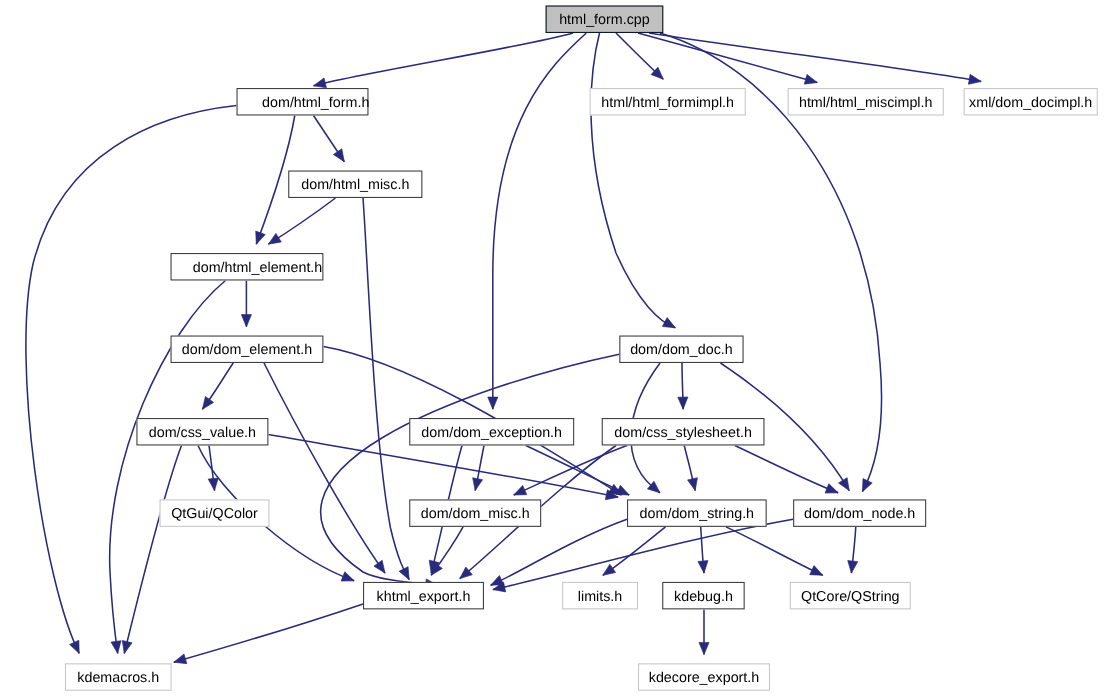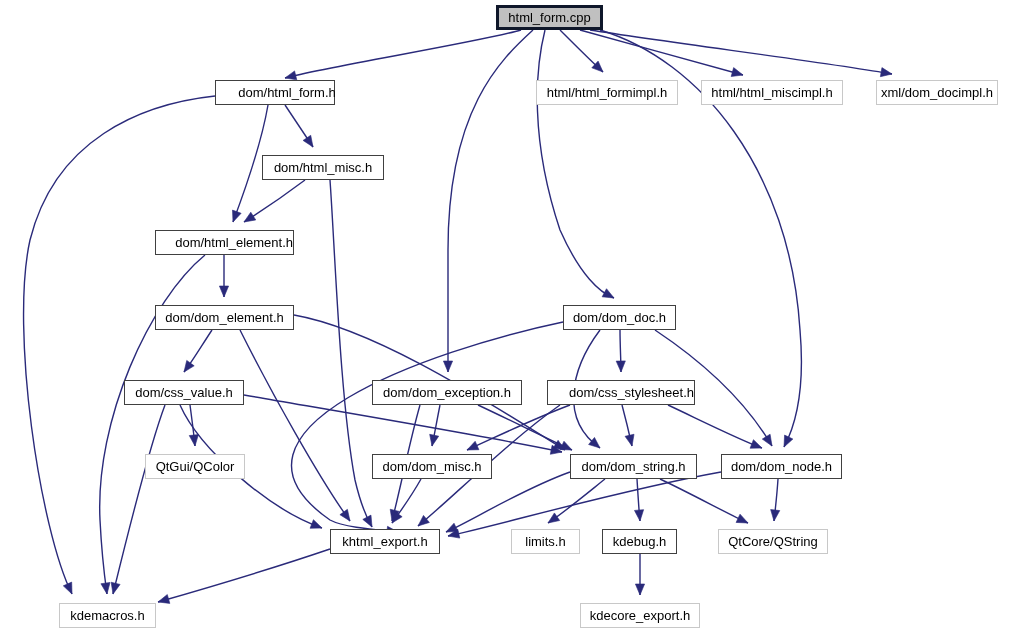--- a/index.html
+++ b/index.html
@@ -41,21 +41,21 @@
     white-space: nowrap;
     font-size: 13px;
     line-height: 1;
     color: #000000;
     background: #ffffff;
     border: 1px solid #404040;
     height: 25px;
   }
   .node.root {
     background: #c0c0c0;
-    border: 3px solid #0f172a;
+    border: 1px solid #0f172a;
   }
   .node.leaf {
     border: 1px solid #c8c8c8;
   }
 </style>
 </head>
 <body>
 
 <div id="canvas">
   <svg class="graph" viewBox="0 0 1014 635">
@@ -229,21 +229,21 @@
   <div id="nodes-layer">
       <div class="node root" style="left: 496px; top: 5px; width: 107px; height: 25px;">
         <span>html_form.cpp</span>
       </div>
       <div class="node" style="left: 215px; top: 80px; width: 120px; height: 25px; padding-left: 24px;">
         <span>dom/html_form.h</span>
       </div>
       <div class="node leaf" style="left: 536px; top: 80px; width: 142px; height: 25px;">
         <span>html/html_formimpl.h</span>
       </div>
-      <div class="node leaf" style="left: 701px; top: 80px; width: 142px; height: 25px;">
+      <div class="node leaf" style="left: 716px; top: 80px; width: 142px; height: 25px;">
         <span>html/html_miscimpl.h</span>
       </div>
       <div class="node leaf" style="left: 876px; top: 80px; width: 122px; height: 25px;">
         <span>xml/dom_docimpl.h</span>
       </div>
       <div class="node" style="left: 262px; top: 155px; width: 122px; height: 25px;">
         <span>dom/html_misc.h</span>
       </div>
       <div class="node" style="left: 155px; top: 230px; width: 139px; height: 25px; justify-content: flex-end;">
         <span>dom/html_element.h</span>
@@ -253,21 +253,21 @@
       </div>
       <div class="node" style="left: 155px; top: 305px; width: 139px; height: 25px;">
         <span>dom/dom_element.h</span>
       </div>
       <div class="node" style="left: 124px; top: 380px; width: 120px; height: 25px;">
         <span>dom/css_value.h</span>
       </div>
       <div class="node" style="left: 372px; top: 380px; width: 150px; height: 25px;">
         <span>dom/dom_exception.h</span>
       </div>
-      <div class="node" style="left: 547px; top: 380px; width: 148px; height: 25px; justify-content: flex-end;">
+      <div class="node" style="left: 547px; top: 380px; width: 148px; height: 25px;">
         <span>dom/css_stylesheet.h</span>
       </div>
       <div class="node leaf" style="left: 145px; top: 454px; width: 100px; height: 25px;">
         <span>QtGui/QColor</span>
       </div>
       <div class="node" style="left: 372px; top: 454px; width: 120px; height: 25px;">
         <span>dom/dom_misc.h</span>
       </div>
       <div class="node" style="left: 570px; top: 454px; width: 127px; height: 25px;">
         <span>dom/dom_string.h</span>

